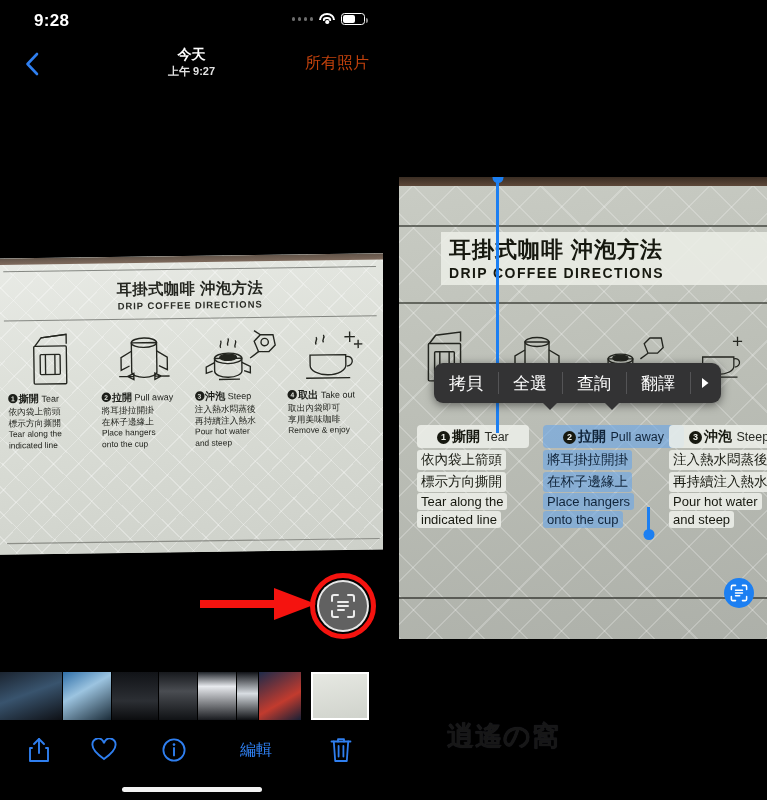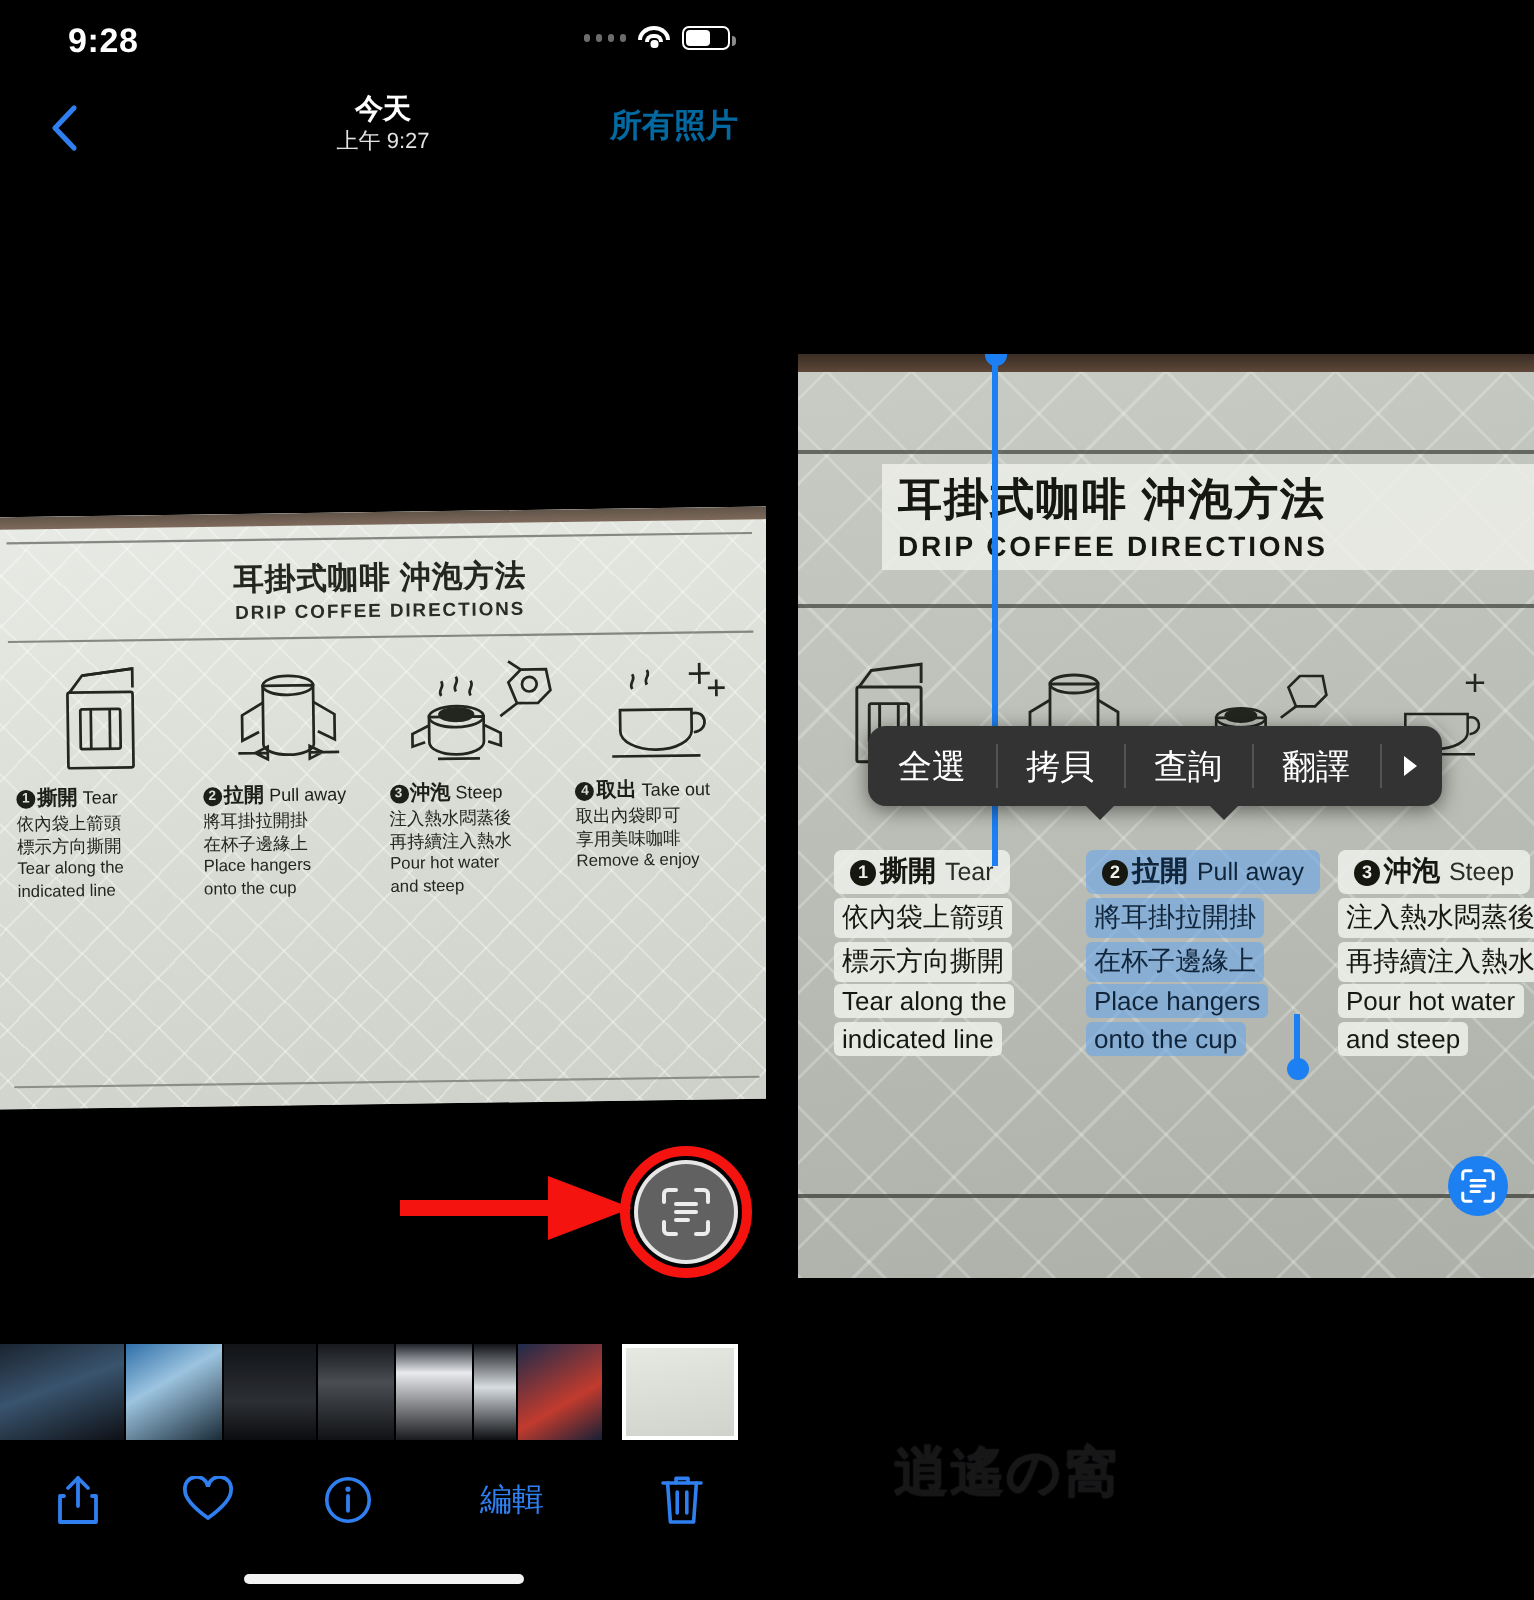--- a/index.html
+++ b/index.html
@@ -24,22 +24,22 @@
   .wifi .w3 { width:3.5px; height:3.5px; top:7px; background:#fff; border:none; border-radius:50%; }
   .batt { position:relative; width:24px; height:12px; border:1.5px solid #fff; border-radius:3.5px; }
   .batt .fill { position:absolute; left:1.3px; top:1.3px; bottom:1.3px; width:55%; background:#fff; border-radius:2px; }
   .batt .cap { position:absolute; right:-3.5px; top:3.5px; width:2px; height:5px; background:#8a8a8a; border-radius:0 2px 2px 0; }
 
   .navbar { position:absolute; left:0; top:40px; width:383px; height:48px; }
   .nav-back { position:absolute; left:14px; top:6px; width:36px; height:36px; display:flex; align-items:center; justify-content:center; cursor:pointer; }
   .nav-back svg { display:block; }
   .nav-titles { position:absolute; left:0; right:0; top:5px; text-align:center; }
   .nav-title { color:#fff; font-size:14px; font-weight:600; line-height:18px; }
-  .nav-sub { color:#e2e2e2; font-size:11px; line-height:14px; margin-top:1px; }
-  .nav-action { position:absolute; right:14px; top:13px; color:#0369a1; font-size:16px; font-weight:700; cursor:pointer; }
+  .nav-sub { color:#e2e2e2; font-size:11px; line-height:14px; margin-top:1px;font-weight:bold; }
+  .nav-action { position:absolute; right:14px; top:13px; color:#c2410c; font-size:16px; font-weight:400; cursor:pointer; }
 
   
   .photo-area { position:absolute; left:0; top:88px; width:383px; height:570px; background:#000; overflow:hidden; }
   .photo { position:absolute; left:0; top:175px; width:383px; height:282px; overflow:hidden;
            background:#cfd2cb; }
   .paper { position:absolute; inset:0; background:
       repeating-linear-gradient(45deg, rgba(255,255,255,.30) 0 1px, transparent 1px 17px),
       repeating-linear-gradient(-45deg, rgba(255,255,255,.30) 0 1px, transparent 1px 17px),
       linear-gradient(170deg,#e9ebe6 0%,#dcdfd8 40%,#cdd0c9 100%);
   }
@@ -96,21 +96,21 @@
   .rtitle { position:absolute; left:42px; top:55px; right:-40px; background:rgba(236,238,232,.85); padding:3px 8px 4px; }
   .rtitle .zh { font-size:22px; font-weight:bold; color:#16180f; letter-spacing:1px; white-space:nowrap; }
   .rtitle .en { font-size:14px; font-weight:bold; color:#16180f; letter-spacing:1.4px; white-space:nowrap; }
   .rhline { position:absolute; left:0; right:0; height:1.5px; background:#3c3e38; opacity:.7; }
 
   .rart { position:absolute; left:0; right:0; top:150px; height:60px; display:flex; }
   .rart > div { flex:1; display:flex; align-items:center; justify-content:center; }
 
   .rsteps { position:absolute; left:18px; top:248px; display:flex; gap:8px; }
   .rcol { width:118px; }
-  .rcol .rhd { background:rgba(238,240,234,.86); border-radius:4px; padding:2px 8px; display:inline-block; white-space:nowrap; }
+  .rcol .rhd { background:rgba(238,240,234,.86); border-radius:4px; padding:2px 20px; display:inline-block; white-space:nowrap; }
   .rcol .rhd .zh { font-size:14px; font-weight:bold; color:#16180f; }
   .rcol .rhd .en { font-size:12.5px; color:#2a2c26; }
   .rcol .rnum { display:inline-block; width:13px; height:13px; border-radius:50%; background:#16180f; color:#eef0ea;
                 font-size:9px; line-height:13px; text-align:center; font-weight:bold; vertical-align:1px; margin-right:2px; }
   .rcol .rln { background:rgba(238,240,234,.86); border-radius:3px; padding:1px 4px; display:inline-block;
                font-size:13.5px; color:#16180f; line-height:18px; margin-top:2px; white-space:nowrap; }
   .rcol .ren { background:rgba(238,240,234,.86); border-radius:3px; padding:0 4px; display:inline-block;
                font-size:13px; color:#16180f; line-height:17px; margin-top:1px; white-space:nowrap; }
   .rcol.selected .rhd, .rcol.selected .rln, .rcol.selected .ren { background:rgba(106,166,230,.62); }
   .rcol.selected .rhd .zh, .rcol.selected .rhd .en, .rcol.selected .rln, .rcol.selected .ren { color:#10243a; }
@@ -447,22 +447,22 @@
         <div class="knob"></div>
       </div>
       <div class="sel-handle end" style="left:248px;top:330px;height:24px;">
         <div class="knob"></div>
       </div>
 
       <div class="rbotline"></div>
     </div>
 
     <div class="ctxmenu">
+      <div class="ctx-item">拷貝</div>
       <div class="ctx-item">全選</div>
-      <div class="ctx-item">拷貝</div>
       <div class="ctx-item">查詢</div>
       <div class="ctx-item">翻譯</div>
       <div class="ctx-arrow">
         <svg width="9" height="12" viewBox="0 0 9 12">
             <path d="M1 1 L7.5 6 L1 11 Z" fill="#fff"></path>
           </svg>
       </div>
       <div class="ctx-tail" style="left:108px;"></div>
       <div class="ctx-tail" style="left:170px;"></div>
     </div>

